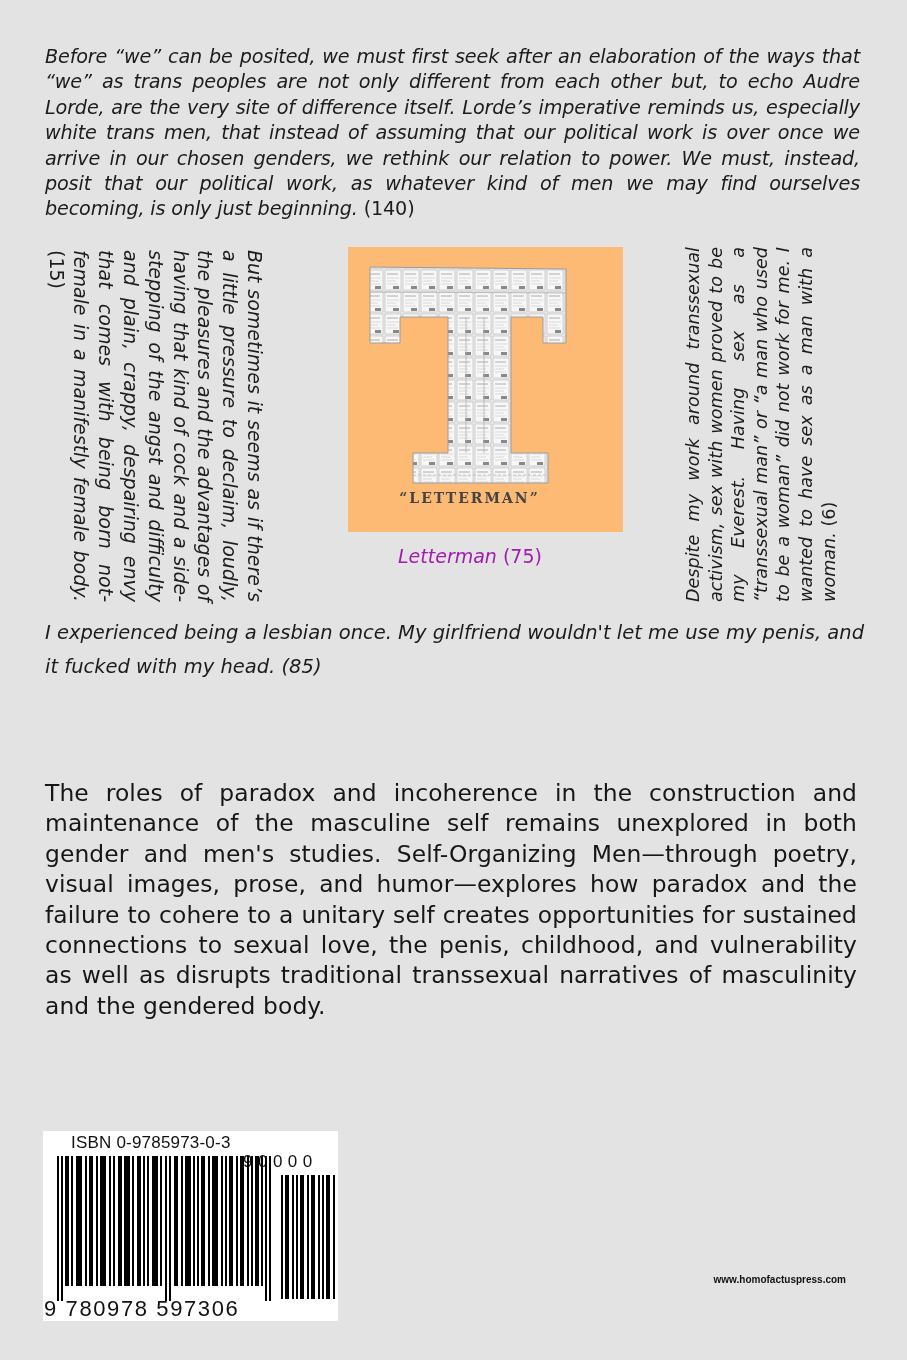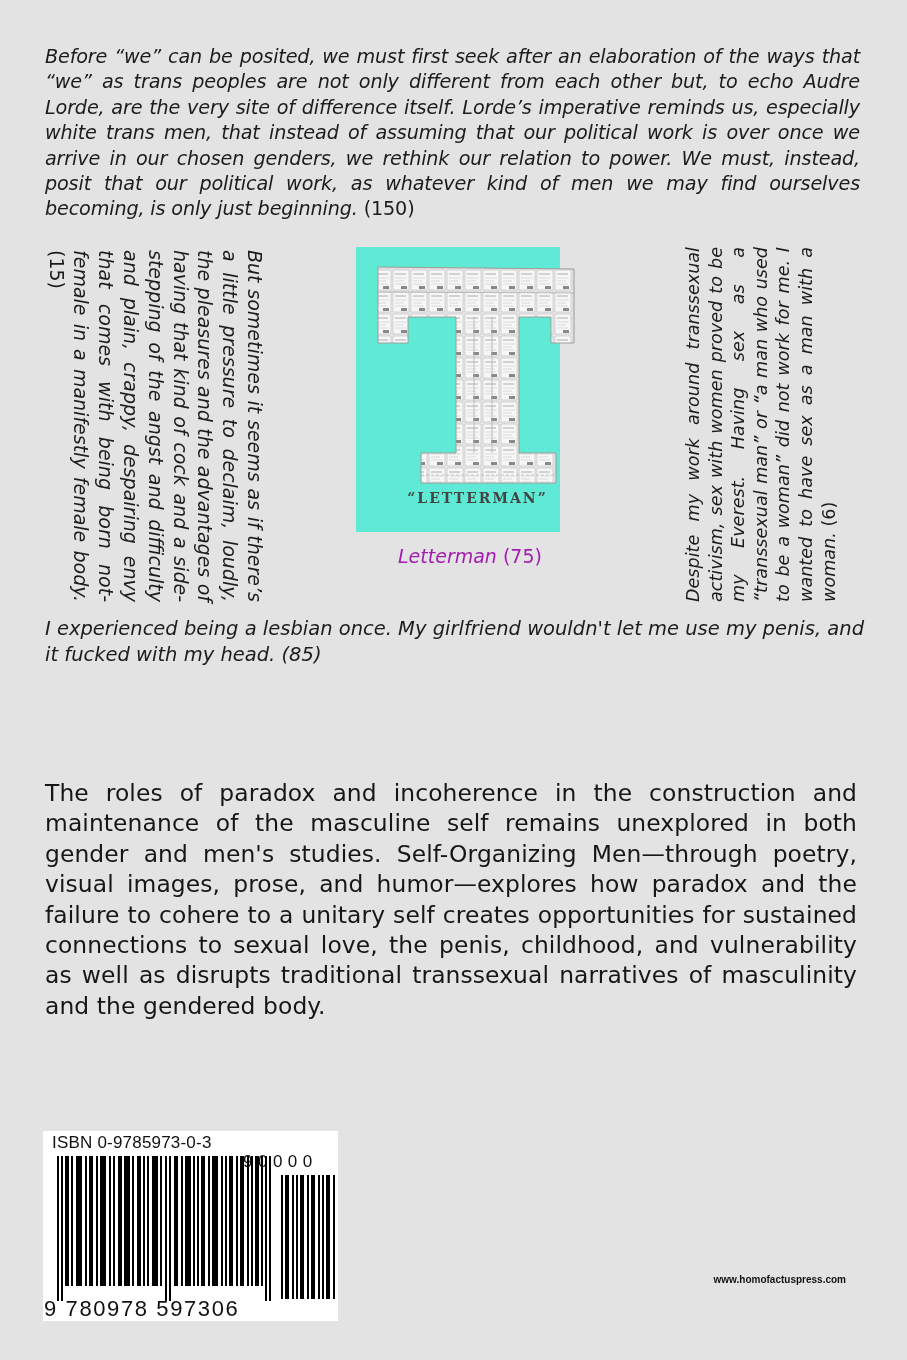--- a/index.html
+++ b/index.html
@@ -38,56 +38,55 @@
     transform-origin: 0 0;
     transform: translate(0, 355px) rotate(-90deg);
     font-style: italic; font-size: 17.6px; line-height: 22.6px;
     text-align: justify; text-align-last: left;
     color: #1c1c1c;
   }
   .cite-n { font-style: normal; }
 
   
   .figure {
-    position: absolute; left: 348px; top: 247px; width: 204px; height: 285px;
-    background: #5eead4;
-    margin-left: 8px;
+    position: absolute; left: 348px; top: 247px; width: 275px; height: 285px;
+    background: #fdba74;
   }
   .figure svg { position: absolute; left: 0; top: 0; }
   .fig-title {
     position: absolute; left: 0; top: 243px; width: 243px; text-align: center;
     font-family: "DejaVu Serif", serif; font-weight: bold; font-size: 14px;
     letter-spacing: 2px; color: #444;
   }
   .caption {
     position: absolute; left: 380px; top: 545px; width: 180px; text-align: center;
     font-size: 19px; color: #a21caf;
   }
   .caption .ital { font-style: italic; }
 
   .mid-quote {
     position: absolute; left: 45px; top: 616px; width: 820px;
-    font-style: italic; font-size: 19.5px; line-height: 26px;
+    font-style: italic; font-size: 19.5px; line-height: 34px;
     color: #1c1c1c;
   }
 
   .blurb {
     position: absolute; left: 45px; top: 778px; width: 812px;
     font-size: 23.4px; line-height: 30.4px; text-align: justify;
     color: #161616; letter-spacing: 0.1px;
   }
   .blurb .ital { }
 
   
   .barcode-box {
     position: absolute; left: 43px; top: 1131px; width: 295px; height: 190px;
     background: #ffffff;
   }
   .isbn-label {
-    position: absolute; left: 9px; top: 2px;
+    position: absolute; left: 28px; top: 2px;
     font-family: "Liberation Sans", sans-serif; font-size: 17px; color: #111;
     letter-spacing: 0.2px;
   }
   .price-label {
     position: absolute; left: 200px; top: 21px; width: 85px;
     font-family: "Liberation Sans", sans-serif; font-size: 17px; color: #111;
     letter-spacing: 5.5px;
   }
   .ean-digits {
     position: absolute; left: 1px; top: 165px;
@@ -101,21 +100,21 @@
     font-family: "Liberation Sans", sans-serif; color: #111;
   }
   .pub-name { font-size: 22px; font-weight: bold; letter-spacing: -0.6px; line-height: 26px; }
   .pub-url { font-size: 10px; font-weight: bold; line-height: 16px; }
 </style>
 </head>
 <body>
 
 <div class="top-quote">
   <span>Before “we” can be posited, we must first seek after an elaboration of the ways that “we” as trans peoples are not only different from each other but, to echo Audre Lorde, are the very site of difference itself. Lorde’s imperative reminds us, especially white trans men, that instead of assuming that our political work is over once we arrive in our chosen genders, we rethink our relation to power. We must, instead, posit that our political work, as whatever kind of men we may find ourselves becoming, is only just beginning.</span>
-  <span class="cite">(150)</span>
+  <span class="cite">(140)</span>
 </div>
 
 <div class="rot-wrap rot-left">
   <div class="rot-inner">
     <span>But sometimes it seems as if there’s a little pressure to declaim, loudly, the pleasures and the advantages of having that kind of cock and a side-stepping of the angst and difficulty and plain, crappy, despairing envy that comes with being born not-female in a manifestly female body.</span>
     <span class="cite-n">(15)</span>
   </div>
 </div>
 
 <div class="figure">

